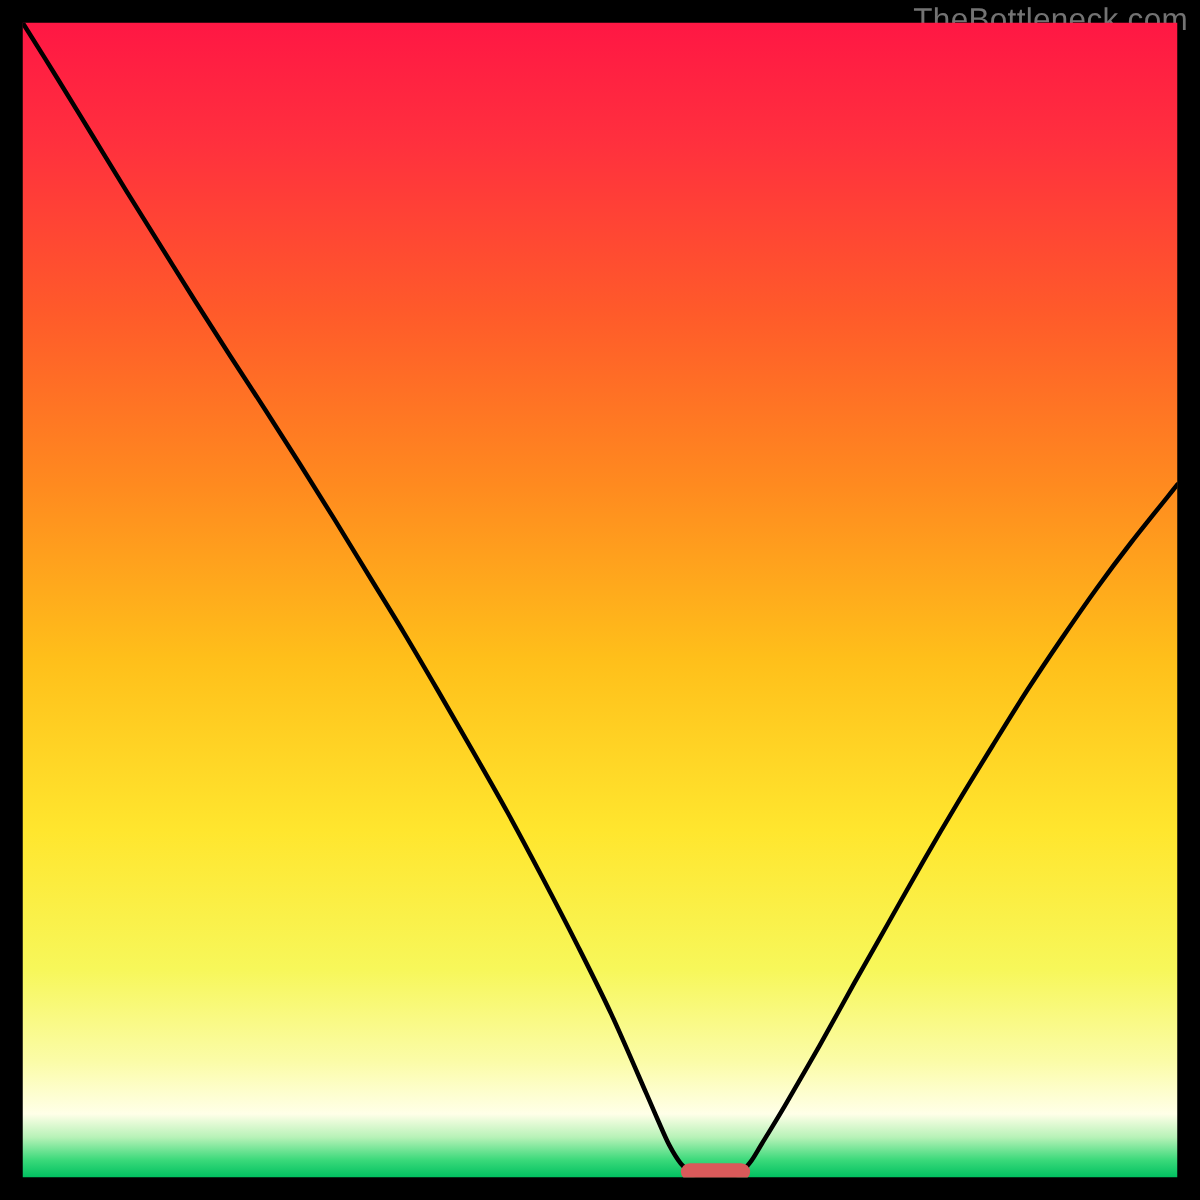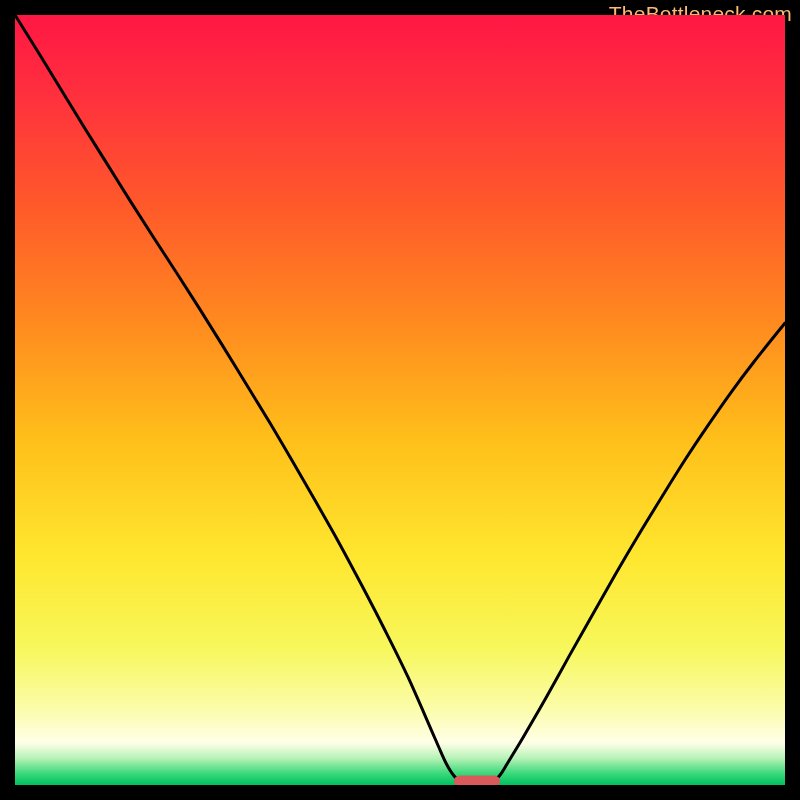--- a/index.html
+++ b/index.html
@@ -29,21 +29,21 @@
     position: absolute;
     left: 0;
     top: 0;
     width: 100%;
     height: 100%;
   }
   .attribution {
     position: absolute;
     top: 2px;
     right: 8px;
-    color: #fdba74;
+    color: #737373;
     font-size: 21px;
     letter-spacing: 0.2px;
     font-weight: 500;
   }
 </style>
 </head>
 <body>
 
 <div class="stage">
 

